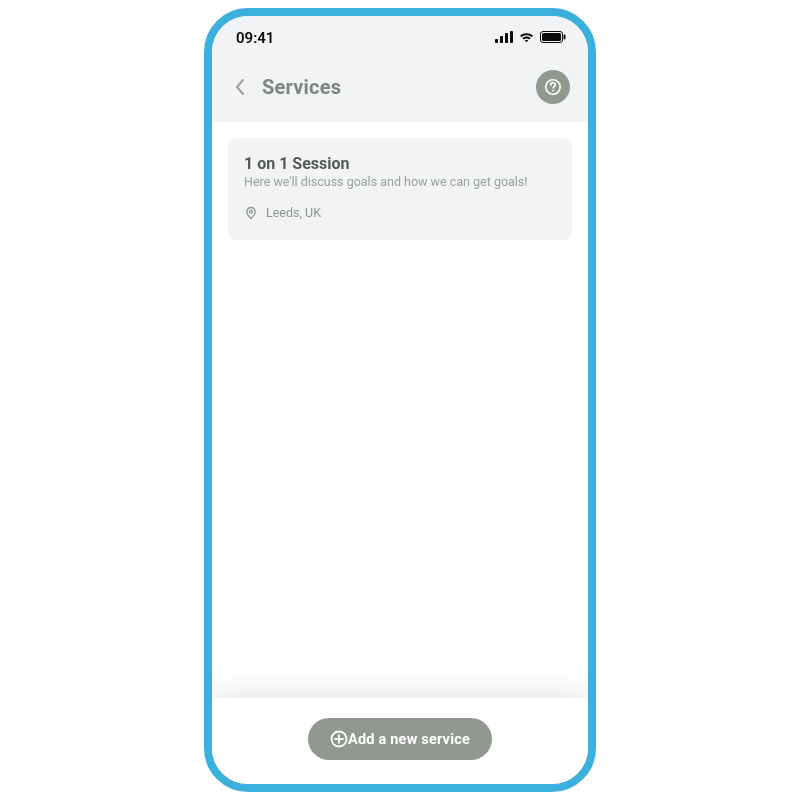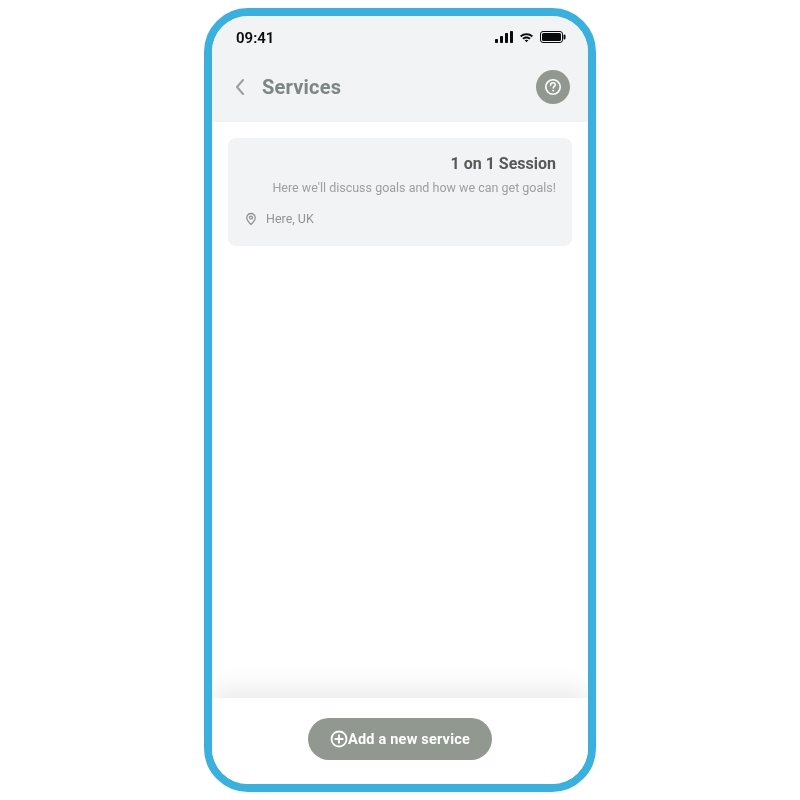--- a/index.html
+++ b/index.html
@@ -14,21 +14,20 @@
 
   .phone-frame {
     width: 392px;
     height: 784px;
     border: 8px solid #3bb0dd;
     border-radius: 44px;
     background: #ffffff;
     position: relative;
     overflow: hidden;
     box-shadow: 0 0 0 1px rgba(0,0,0,0.02);
-    text-align: right;
   }
 
   
   .status-bar {
     height: 44px;
     display: flex;
     align-items: center;
     justify-content: space-between;
     padding: 0 22px 0 24px;
     font-weight: 600;
@@ -77,21 +76,20 @@
 
   .card {
     background: #f2f3f4;
     border-radius: 8px;
     padding: 16px 16px 14px 16px;
   }
   .card-title {
     font-size: 16px;
     font-weight: 700;
     color: #555a58;
-    margin-bottom: 6px;
   }
   .card-desc {
     font-size: 12.5px;
     color: #9aa19e;
     line-height: 1.45;
     margin-bottom: 14px;
   }
   .meta-row {
     display: flex;
     align-items: center;
@@ -180,21 +178,21 @@
     <div class="card">
       <div class="card-title">1 on 1 Session</div>
       <div class="card-desc">Here we'll discuss goals and how we can get goals!</div>
 
 
       <div class="meta-row">
         <svg width="14" height="14" viewBox="0 0 14 14">
           <path d="M7 1.5 C4.5 1.5 2.8 3.4 2.8 5.6 C2.8 8.8 7 12.5 7 12.5 C7 12.5 11.2 8.8 11.2 5.6 C11.2 3.4 9.5 1.5 7 1.5 Z" fill="none" stroke="#8e9592" stroke-width="1.3"></path>
           <circle cx="7" cy="5.6" r="1.5" fill="none" stroke="#8e9592" stroke-width="1.3"></circle>
         </svg>
-        <span>Here, UK</span>
+        <span>Leeds, UK</span>
       </div>
     </div>
 
   </div>
 
   <div class="bottom-dock">
     <div class="add-btn">
       <svg width="18" height="18" viewBox="0 0 18 18">
         <circle cx="9" cy="9" r="7.5" fill="none" stroke="#ffffff" stroke-width="1.8"></circle>
         <path d="M9 5.2 L9 12.8 M5.2 9 L12.8 9" stroke="#ffffff" stroke-width="1.8" stroke-linecap="round"></path>

